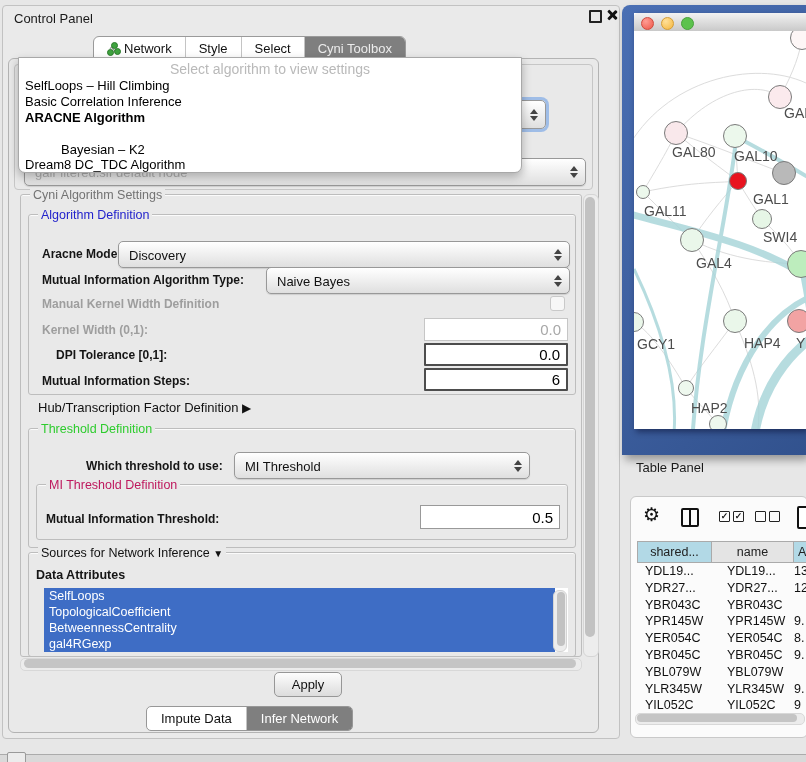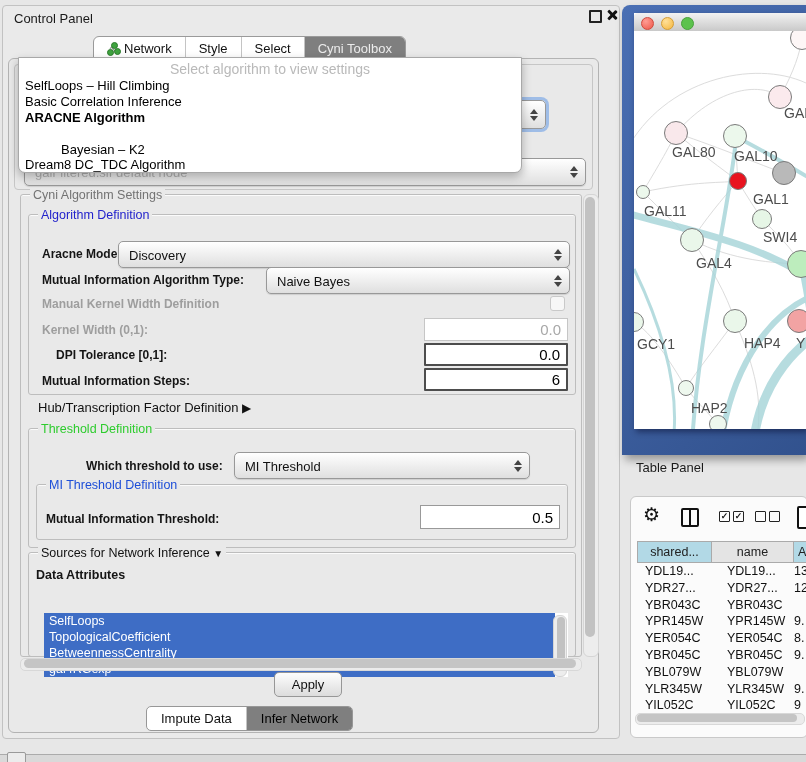--- a/index.html
+++ b/index.html
@@ -45,21 +45,21 @@
   
   .sb-track-v{background:#ededed;border:1px solid #d5d5d5;border-radius:6px;}
   .sb-thumb{background:#c2c2c2;border-radius:6px;}
   
   .src-item{position:absolute;left:0;width:506px;height:16px;background:#3e6dc5;color:#fff;font-size:12.5px;line-height:16px;padding-left:5px;white-space:nowrap;}
   
   .btn{background:linear-gradient(#fdfdfd,#dcdcdc);border:1px solid #979797;border-radius:5px;font-size:13px;color:#111;display:flex;align-items:center;justify-content:center;}
   .btabbar{left:146px;top:706px;height:23px;display:flex;border:1px solid #979797;border-radius:5px;background:#fff;overflow:hidden;}
   .btabseg{padding:0 14px;font-size:13px;color:#111;display:flex;align-items:center;border-right:1px solid #c4c4c4;white-space:nowrap;}
   .btabseg:last-child{border-right:none;}
-  .btabseg.sel{background:#7f7f7f;color:#000000;}
+  .btabseg.sel{background:#7f7f7f;color:#ffffff;}
   
   .net-frame{left:622px;top:5px;width:184px;height:450px;background:linear-gradient(135deg,#4a6fb4,#32528e);border-radius:8px 0 0 0;box-shadow:3px 5px 9px rgba(0,0,0,.35);}
   .net-window{left:634px;top:13px;width:172px;height:416px;background:#fff;box-shadow:2px 3px 6px rgba(0,0,30,.45);}
   .net-titlebar{left:634px;top:13px;width:172px;height:18px;background:linear-gradient(#f2f2f2,#c9c9c9);border-bottom:1px solid #9e9e9e;border-radius:4px 0 0 0;}
   .tl{position:absolute;top:4px;width:11px;height:11px;border-radius:50%;}
   .tl.red{left:7px;background:radial-gradient(circle at 35% 30%,#ff9d94,#ee5648);border:1px solid #cf4a3d;}
   .tl.yel{left:27px;background:radial-gradient(circle at 35% 30%,#ffe099,#f5b73e);border:1px solid #d59d34;}
   .tl.grn{left:47px;background:radial-gradient(circle at 35% 30%,#b4f0a2,#5cc24d;);border:1px solid #49a13c;background-color:#5cc24d;}
   .net-canvas{left:634px;top:31px;width:172px;height:398px;overflow:hidden;background:#fff;}
   .node{position:absolute;border-radius:50%;border:1px solid #7a7a7a;box-sizing:border-box;}
@@ -177,31 +177,31 @@
 <div class="abs grp" style="left:28px;top:428px;width:546px;height:118px;"></div>
 <div class="abs legend" style="left:38px;top:422px;color:#2ecc2e;">Threshold Definition</div>
 
 <div class="abs lbl" style="left:86px;top:459px;">Which threshold to use:</div>
 <div class="abs combo" style="left:234px;top:452px;width:294px;height:25px;">
   <span class="ctext">MI Threshold</span>
   <span class="arrows"></span>
 </div>
 
 <div class="abs grp" style="left:36px;top:484px;width:530px;height:54px;"></div>
-<div class="abs legend" style="left:46px;top:478px;color:#1d4ed8;">MI Threshold Definition</div>
+<div class="abs legend" style="left:46px;top:478px;color:#be185d;">MI Threshold Definition</div>
 <div class="abs lbl" style="left:46px;top:512px;">Mutual Information Threshold:</div>
 <div class="abs inpt dis" style="left:420px;top:505px;width:140px;height:24px;border:1px solid #999;color:#000;">0.5</div>
 
 <div class="abs grp" style="left:28px;top:552px;width:546px;height:103px;"></div>
 <div class="abs legend" style="left:38px;top:546px;color:#111;">
   <span>Sources for Network Inference</span>
   <span style="font-size:10px;">▼</span>
 </div>
 <div class="abs lbl" style="left:36px;top:568px;font-size:12.5px;">Data Attributes</div>
-<div class="abs" style="left:44px;top:613px;width:524px;height:64px;overflow:hidden;background:#fff;">
+<div class="abs" style="left:44px;top:588px;width:524px;height:64px;overflow:hidden;background:#fff;">
   <div class="src-item" style="top:0;">SelfLoops</div>
   <div class="src-item" style="top:16px;">TopologicalCoefficient</div>
   <div class="src-item" style="top:32px;">BetweennessCentrality</div>
   <div class="src-item" style="top:48px;">gal4RGexp</div>
   <div style="position:absolute;right:1px;top:2px;width:12px;height:60px;" class="sb-track-v"></div>
   <div style="position:absolute;right:3px;top:4px;width:8px;height:54px;" class="sb-thumb"></div>
 </div>
 
 <div class="abs hsb" style="left:20px;top:658px;width:560px;height:11px;"></div>
 <div class="abs hsb-thumb" style="left:24px;top:659px;width:552px;height:9px;"></div>

